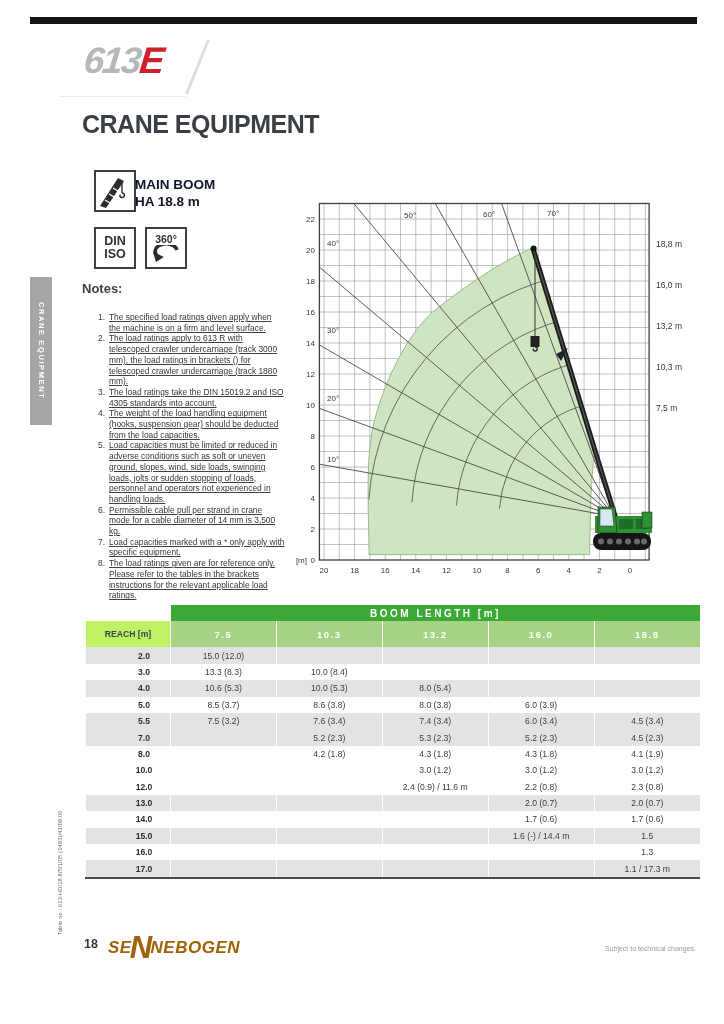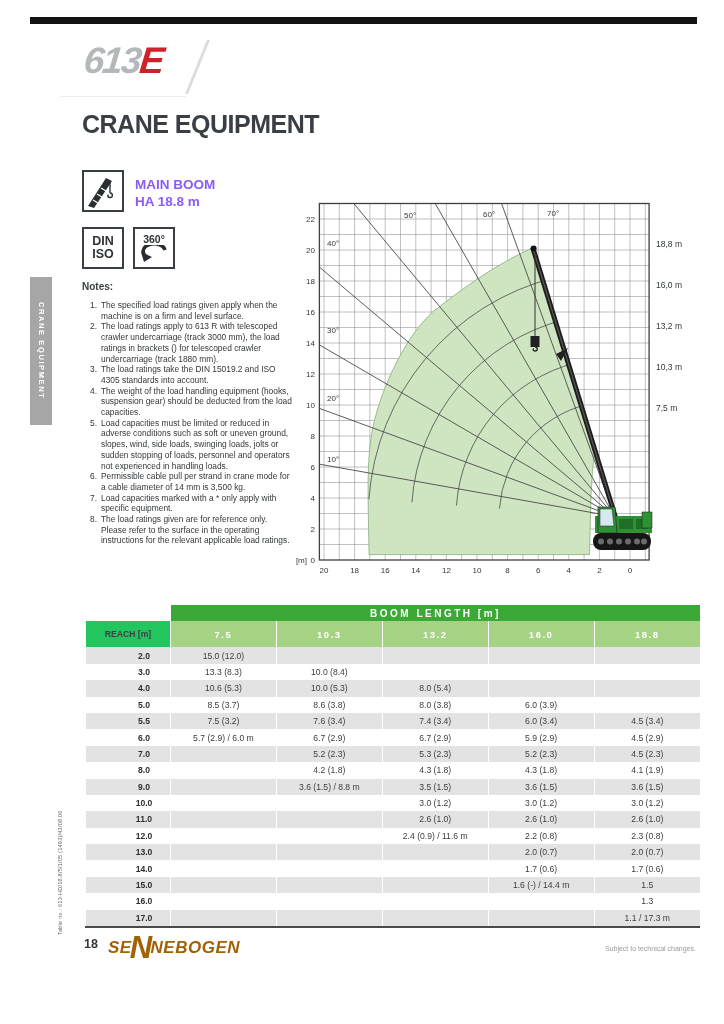--- a/index.html
+++ b/index.html
@@ -18,49 +18,49 @@
 
   .page-title{position:absolute;left:82px;top:110px;font-size:25px;font-weight:bold;
               letter-spacing:-0.5px;color:#3a3f45;margin:0;}
 
   .sidetab{position:absolute;left:30px;top:277px;width:22px;height:148px;background:#a6a6a6;
            display:flex;align-items:center;justify-content:center;}
   .sidetab span{writing-mode:vertical-rl;font-size:7.5px;font-weight:bold;color:#fff;
                 letter-spacing:1.6px;white-space:pre;}
 
   .icon-box{position:absolute;width:42px;height:42px;border:2.5px solid #3a3f45;background:#fff;
-            box-sizing:border-box;display:flex;flex-direction:column;align-items:center;justify-content:center;}
+            box-sizing:border-box;display:flex;flex-direction:column;align-items:center;justify-content:center;margin-left:12px;}
   .boom-icon-box{left:82px;top:170px;}
   .din-box{left:82px;top:227px;}
   .rot-box{left:133px;top:227px;}
   .din-box div{font-size:12.5px;font-weight:bold;line-height:13px;color:#2f3338;}
   .rot-box .deg{font-size:10.5px;font-weight:bold;color:#2f3338;line-height:11px;text-align:right;}
 
-  .boom-label{position:absolute;left:135px;top:176px;font-weight:bold;font-size:13.5px;line-height:17px;color:#8b5cf6;}
+  .boom-label{position:absolute;left:135px;top:176px;font-weight:bold;font-size:13.5px;line-height:17px;color:#0f172a;}
 
   .notes{position:absolute;left:82px;top:281px;width:219px;}
-  .notes-h{font-size:10px;font-weight:bold;margin-bottom:1px;}
-  ol.notes-list{margin:8px;padding:0;list-style:none;counter-reset:n;}
+  .notes-h{font-size:13px;font-weight:bold;margin-bottom:1px;}
+  ol.notes-list{margin:16px;padding:0;list-style:none;counter-reset:n;text-decoration:underline;}
   ol.notes-list li{counter-increment:n;position:relative;padding-left:11px;
                    font-size:8.4px;line-height:10.7px;color:#33373b;}
   ol.notes-list li::before{content:counter(n) ".";position:absolute;left:0;top:0;}
 
   svg text{font-family:"Liberation Sans",sans-serif;}
 
   .chart{position:absolute;left:296px;top:196px;}
 
   table.load{position:absolute;left:85px;top:605px;width:615px;border-collapse:collapse;
              table-layout:fixed;font-size:8.6px;border-bottom:2px solid #4a4a4a;}
   table.load col.c-reach{width:85px;}
   table.load th,table.load td{padding:0;text-align:center;height:16.4px;border-left:1px solid #fff;}
   table.load th.bl-h{background:#3aa935;color:#fff;font-size:10px;font-weight:bold;
                      letter-spacing:2.5px;height:15px;}
   table.load th.col-h{background:#a6d284;color:#fff;font-size:9.5px;font-weight:bold;
                       letter-spacing:1.5px;height:26px;}
-  table.load th.reach-h{background:#22c55e;color:#3a3f45;font-size:8.6px;font-weight:bold;margin-top:42px;}
+  table.load th.reach-h{background:#bef264;color:#3a3f45;font-size:8.6px;font-weight:bold;margin-top:42px;}
   table.load th.blank{background:#fff;}
   table.load tr.alt td{background:#e3e3e3;}
   table.load td.reach{font-weight:bold;color:#2b2f33;padding-left:32px;}
   table.load td{color:#3a3e42;}
 
   .table-ref{position:absolute;left:57px;top:775px;height:160px;writing-mode:vertical-rl;
              transform:rotate(180deg);font-size:5.6px;color:#666;letter-spacing:0.2px;}
 
   .page-num{position:absolute;left:84px;top:937px;font-size:12.5px;font-weight:bold;color:#33373b;}
   .senne{position:absolute;left:108px;top:930px;font-style:italic;font-weight:bold;color:#a16207;
@@ -117,21 +117,21 @@
   <div class="notes">
     <div class="notes-h">Notes:</div>
     <ol class="notes-list" id="notes-list">
         <li>The specified load ratings given apply when the machine is on a firm and level surface.</li>
         <li>The load ratings apply to 613 R with telescoped crawler undercarriage (track 3000 mm), the load ratings in brackets () for telescoped crawler undercarriage (track 1880 mm).</li>
         <li>The load ratings take the DIN 15019.2 and ISO 4305 standards into account.</li>
         <li>The weight of the load handling equipment (hooks, suspension gear) should be deducted from the load capacities.</li>
         <li>Load capacities must be limited or reduced in adverse conditions such as soft or uneven ground, slopes, wind, side loads, swinging loads, jolts or sudden stopping of loads, personnel and operators not experienced in handling loads.</li>
         <li>Permissible cable pull per strand in crane mode for a cable diameter of 14 mm is 3,500 kg.</li>
         <li>Load capacities marked with a * only apply with specific equipment.</li>
-        <li>The load ratings given are for reference only. Please refer to the surface in the operating instructions for the relevant applicable load ratings.</li>
+        <li>The load ratings given are for reference only. Please refer to the tables in the brackets instructions for the relevant applicable load ratings.</li>
       </ol>
   </div>
 
   <svg class="chart" id="chart-svg" width="424" height="392" viewBox="0 0 424 392">
       <defs>
         <clipPath id="pc">
           <rect x="23.4" y="7.5" width="329.70000000000005" height="356.5"></rect>
         </clipPath>
         <clipPath id="gc">
           <path d="M236.8 51.7 C200 68,163 95,136.6 116 C110 140,86 190,77 230.7 C71 262,71.6 285,73.1 358.6 L293.5 358.6 L295 298.9 C296.5 275,297 266,298.7 258.6 L236.8 51.7 Z"></path>
@@ -328,68 +328,44 @@
           <td></td>
         </tr>
         <tr class="alt">
           <td class="reach">5.5</td>
           <td>7.5 (3.2)</td>
           <td>7.6 (3.4)</td>
           <td>7.4 (3.4)</td>
           <td>6.0 (3.4)</td>
           <td>4.5 (3.4)</td>
         </tr>
-        <tr>
-          <td class="reach">6.0</td>
-          <td>5.7 (2.9) / 6.0 m</td>
-          <td>6.7 (2.9)</td>
-          <td>6.7 (2.9)</td>
-          <td>5.9 (2.9)</td>
-          <td>4.5 (2.9)</td>
-        </tr>
         <tr class="alt">
           <td class="reach">7.0</td>
           <td></td>
           <td>5.2 (2.3)</td>
           <td>5.3 (2.3)</td>
           <td>5.2 (2.3)</td>
           <td>4.5 (2.3)</td>
         </tr>
         <tr>
           <td class="reach">8.0</td>
           <td></td>
           <td>4.2 (1.8)</td>
           <td>4.3 (1.8)</td>
           <td>4.3 (1.8)</td>
           <td>4.1 (1.9)</td>
         </tr>
-        <tr class="alt">
-          <td class="reach">9.0</td>
-          <td></td>
-          <td>3.6 (1.5) / 8.8 m</td>
-          <td>3.5 (1.5)</td>
-          <td>3.6 (1.5)</td>
-          <td>3.6 (1.5)</td>
-        </tr>
         <tr>
           <td class="reach">10.0</td>
           <td></td>
           <td></td>
           <td>3.0 (1.2)</td>
           <td>3.0 (1.2)</td>
           <td>3.0 (1.2)</td>
         </tr>
-        <tr class="alt">
-          <td class="reach">11.0</td>
-          <td></td>
-          <td></td>
-          <td>2.6 (1.0)</td>
-          <td>2.6 (1.0)</td>
-          <td>2.6 (1.0)</td>
-        </tr>
         <tr>
           <td class="reach">12.0</td>
           <td></td>
           <td></td>
           <td>2.4 (0.9) / 11.6 m</td>
           <td>2.2 (0.8)</td>
           <td>2.3 (0.8)</td>
         </tr>
         <tr class="alt">
           <td class="reach">13.0</td>

